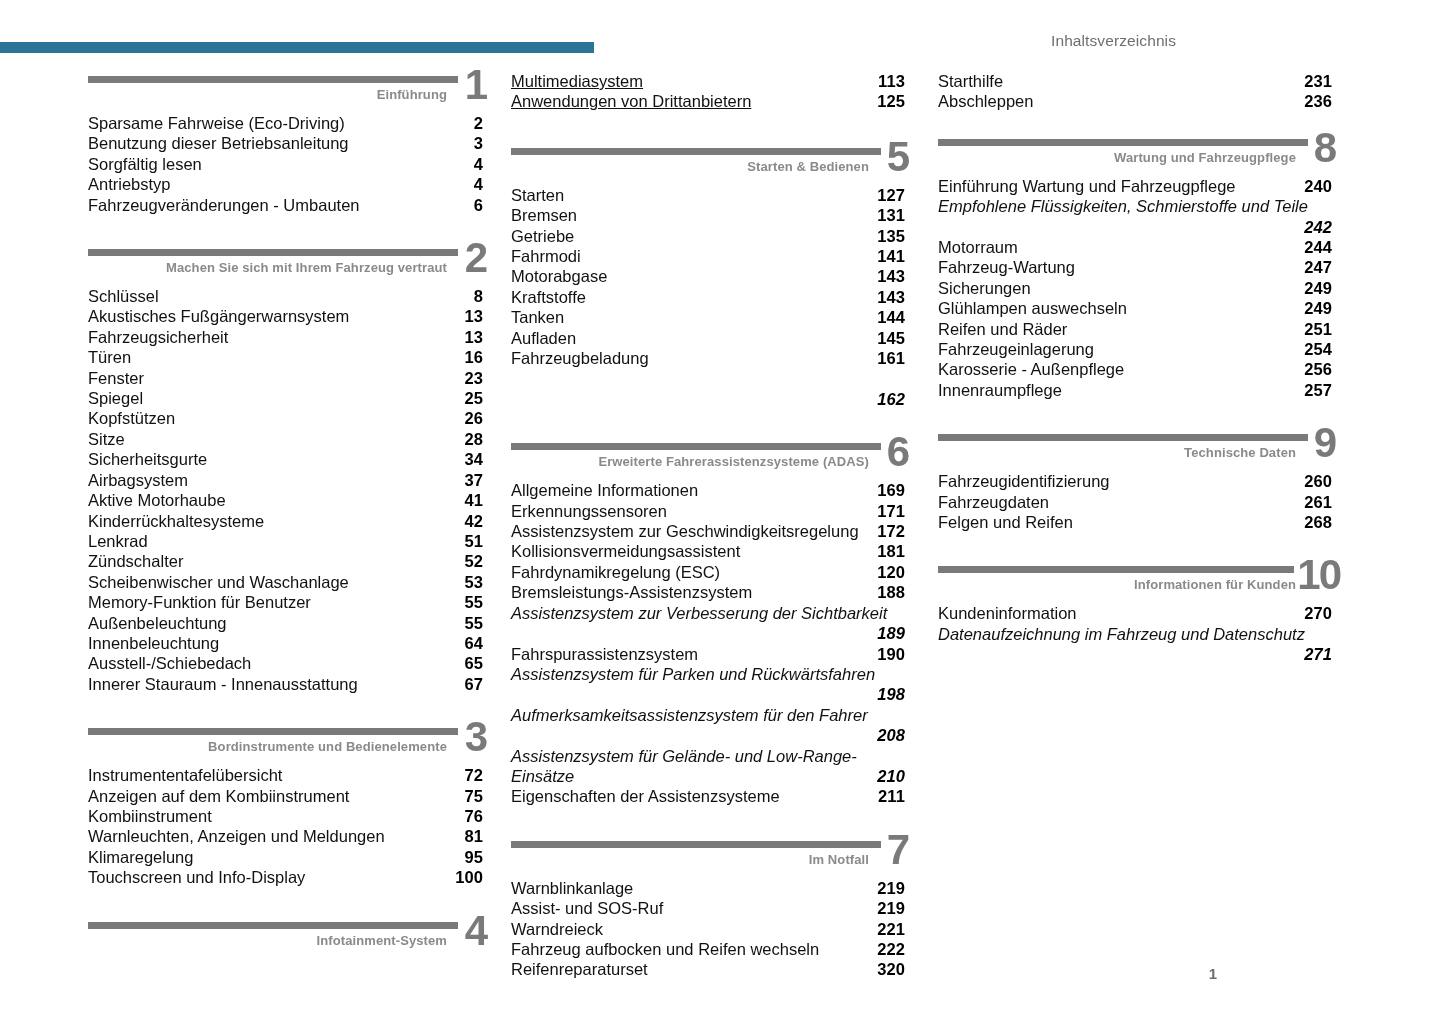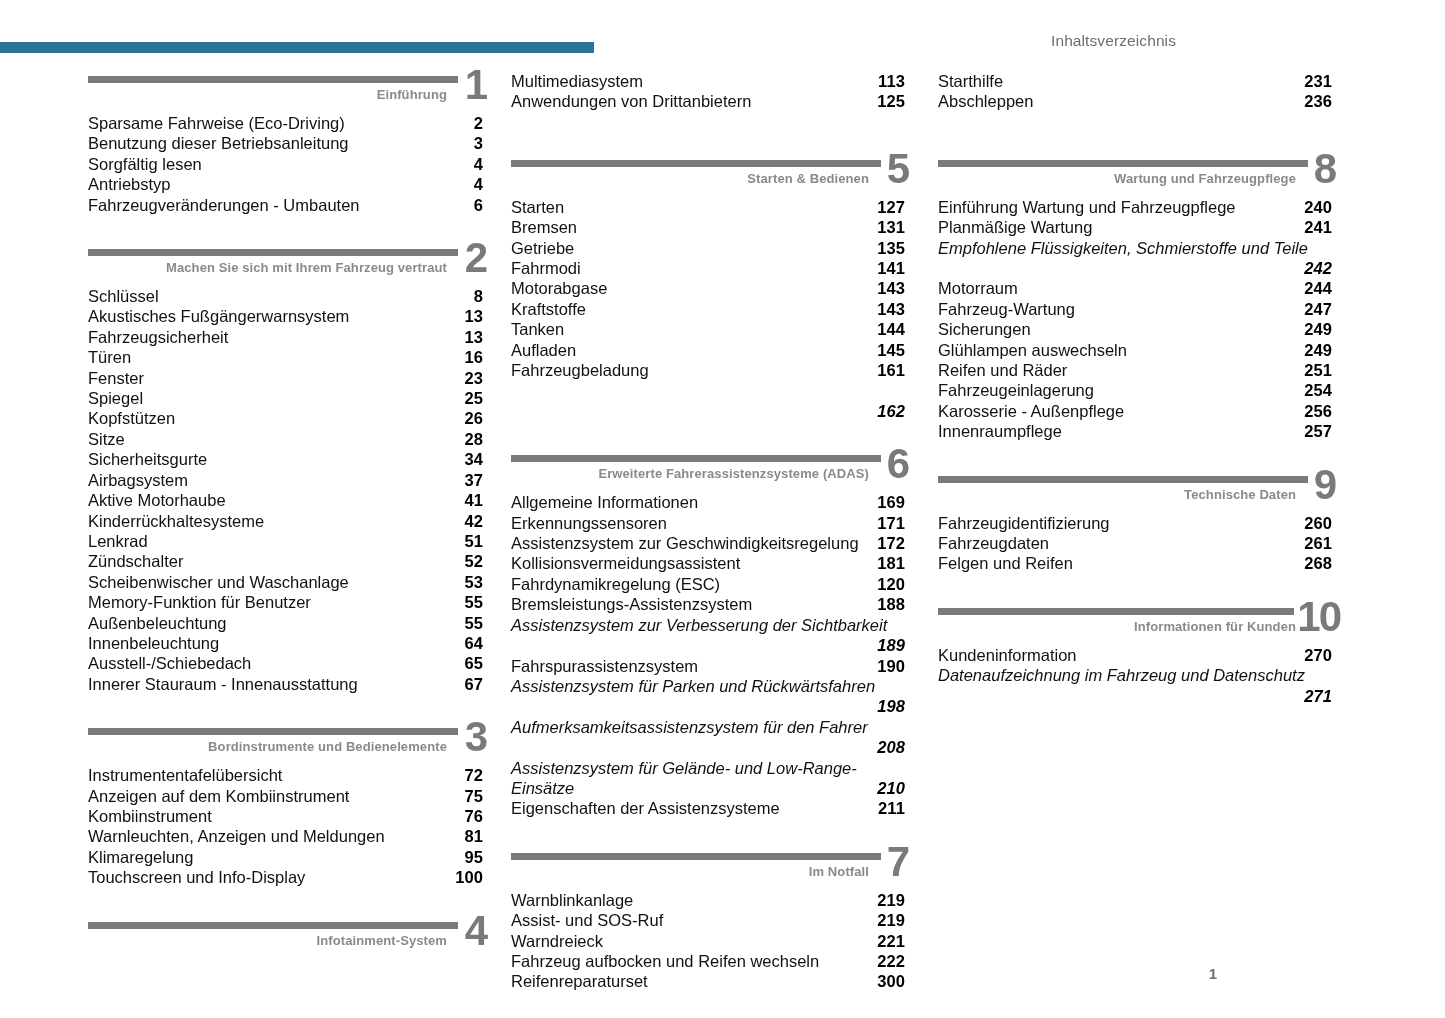--- a/index.html
+++ b/index.html
@@ -200,21 +200,21 @@
       </div>
       <div class="chapter">
         <div class="chapter-head">
           <div class="chapter-rule" style="width: 370px;"></div>
           <div class="chapter-title">Infotainment-System</div>
           <div class="chapter-num">4</div>
         </div>
       </div>
     </div>
   <div class="column" id="col-2">
-      <div class="chapter" style="margin-bottom: 44px;">
+      <div class="chapter" style="margin-bottom: 32px; text-decoration: underline;">
         <div class="entries">
           <div class="entry"><span class="entry-label">Multimediasystem</span><span class="entry-page">113</span></div>
           <div class="entry"><span class="entry-label">Anwendungen von Drittanbietern</span><span class="entry-page">125</span></div>
         </div>
       </div>
       <div class="chapter">
         <div class="chapter-head">
           <div class="chapter-rule" style="width: 370px;"></div>
           <div class="chapter-title">Starten &amp; Bedienen</div>
           <div class="chapter-num">5</div>
@@ -257,40 +257,39 @@
         <div class="chapter-head">
           <div class="chapter-rule" style="width: 370px;"></div>
           <div class="chapter-title">Im Notfall</div>
           <div class="chapter-num">7</div>
         </div>
         <div class="entries">
           <div class="entry"><span class="entry-label">Warnblinkanlage</span><span class="entry-page">219</span></div>
           <div class="entry"><span class="entry-label">Assist- und SOS-Ruf</span><span class="entry-page">219</span></div>
           <div class="entry"><span class="entry-label">Warndreieck</span><span class="entry-page">221</span></div>
           <div class="entry"><span class="entry-label">Fahrzeug aufbocken und Reifen wechseln</span><span class="entry-page">222</span></div>
-          <div class="entry"><span class="entry-label">Reifenreparaturset</span><span class="entry-page">300</span></div>
+          <div class="entry"><span class="entry-label">Reifenreparaturset</span><span class="entry-page">320</span></div>
         </div>
       </div>
     </div>
   <div class="column" id="col-3">
-      <div class="chapter" style="margin-bottom: 44px;">
+      <div class="chapter" style="margin-bottom: 23px;">
         <div class="entries">
           <div class="entry"><span class="entry-label">Starthilfe</span><span class="entry-page">231</span></div>
           <div class="entry"><span class="entry-label">Abschleppen</span><span class="entry-page">236</span></div>
         </div>
       </div>
       <div class="chapter">
         <div class="chapter-head">
           <div class="chapter-rule" style="width: 370px;"></div>
           <div class="chapter-title">Wartung und Fahrzeugpflege</div>
           <div class="chapter-num">8</div>
         </div>
         <div class="entries">
           <div class="entry"><span class="entry-label">Einführung Wartung und Fahrzeugpflege</span><span class="entry-page">240</span></div>
-          <div class="entry"><span class="entry-label">Planmäßige Wartung</span><span class="entry-page">241</span></div>
           <div class="entry wrap"><span class="entry-label">Empfohlene Flüssigkeiten, Schmierstoffe und Teile</span><span class="entry-page">242</span></div>
           <div class="entry"><span class="entry-label">Motorraum</span><span class="entry-page">244</span></div>
           <div class="entry"><span class="entry-label">Fahrzeug-Wartung</span><span class="entry-page">247</span></div>
           <div class="entry"><span class="entry-label">Sicherungen</span><span class="entry-page">249</span></div>
           <div class="entry"><span class="entry-label">Glühlampen auswechseln</span><span class="entry-page">249</span></div>
           <div class="entry"><span class="entry-label">Reifen und Räder</span><span class="entry-page">251</span></div>
           <div class="entry"><span class="entry-label">Fahrzeugeinlagerung</span><span class="entry-page">254</span></div>
           <div class="entry"><span class="entry-label">Karosserie - Außenpflege</span><span class="entry-page">256</span></div>
           <div class="entry"><span class="entry-label">Innenraumpflege</span><span class="entry-page">257</span></div>
         </div>

